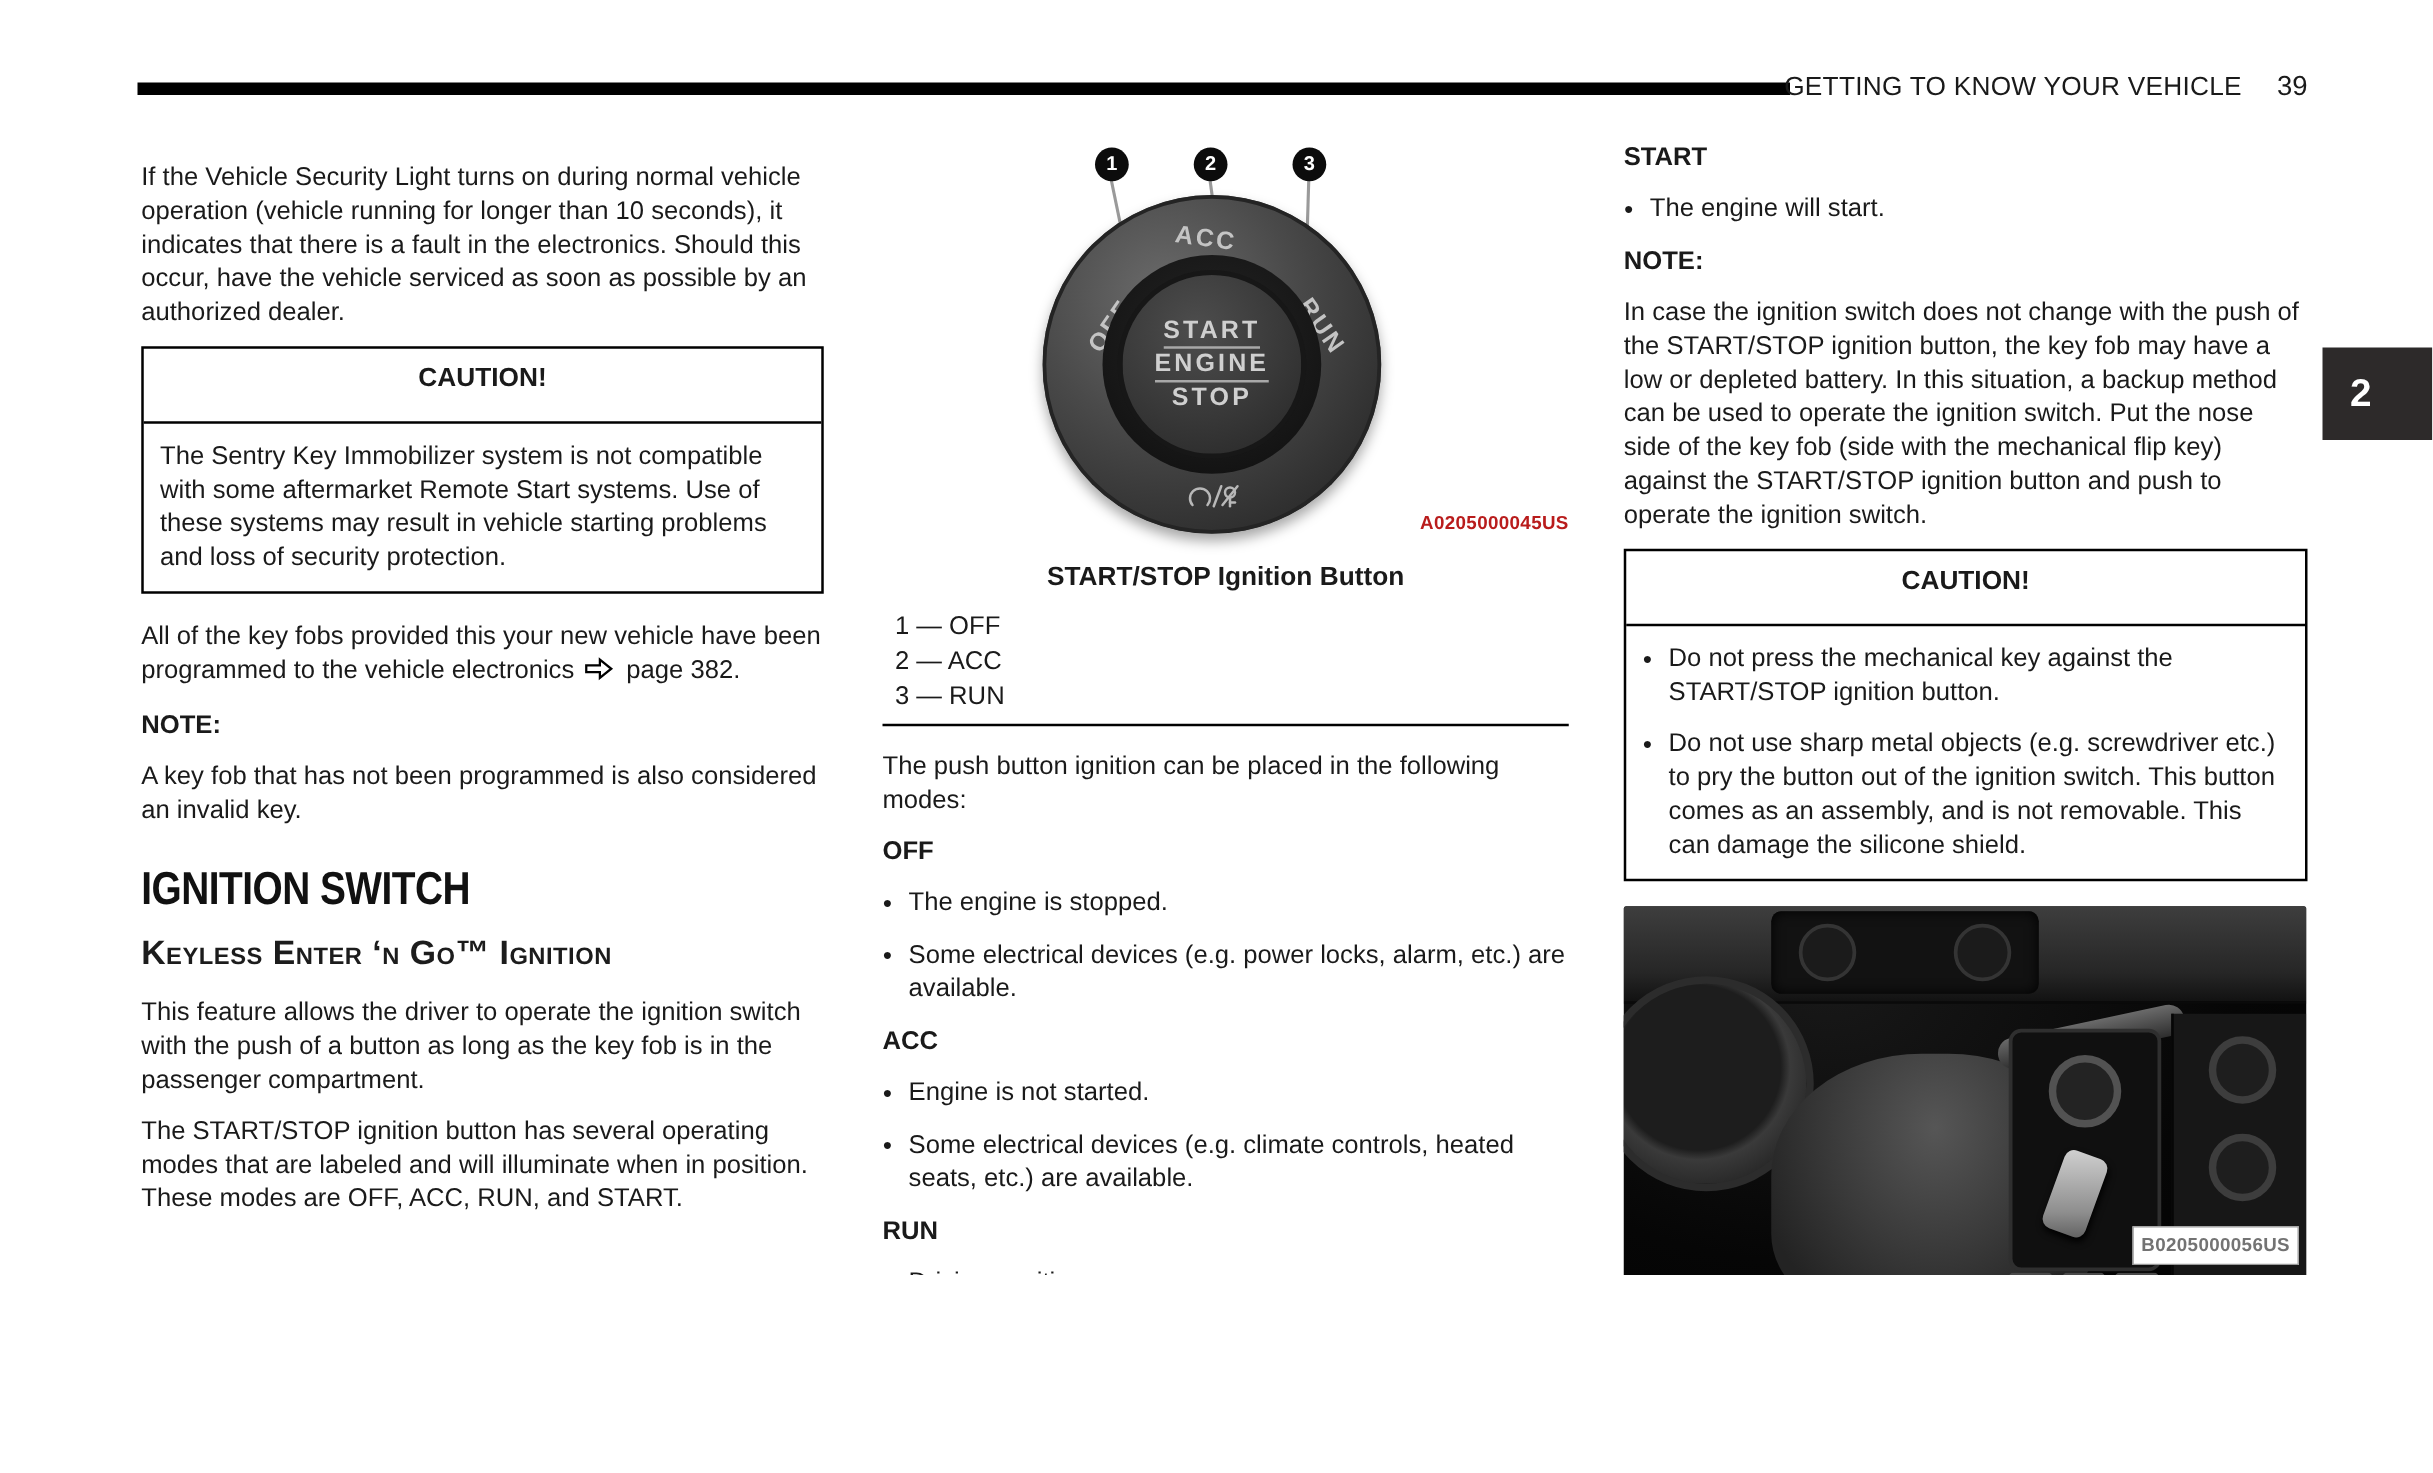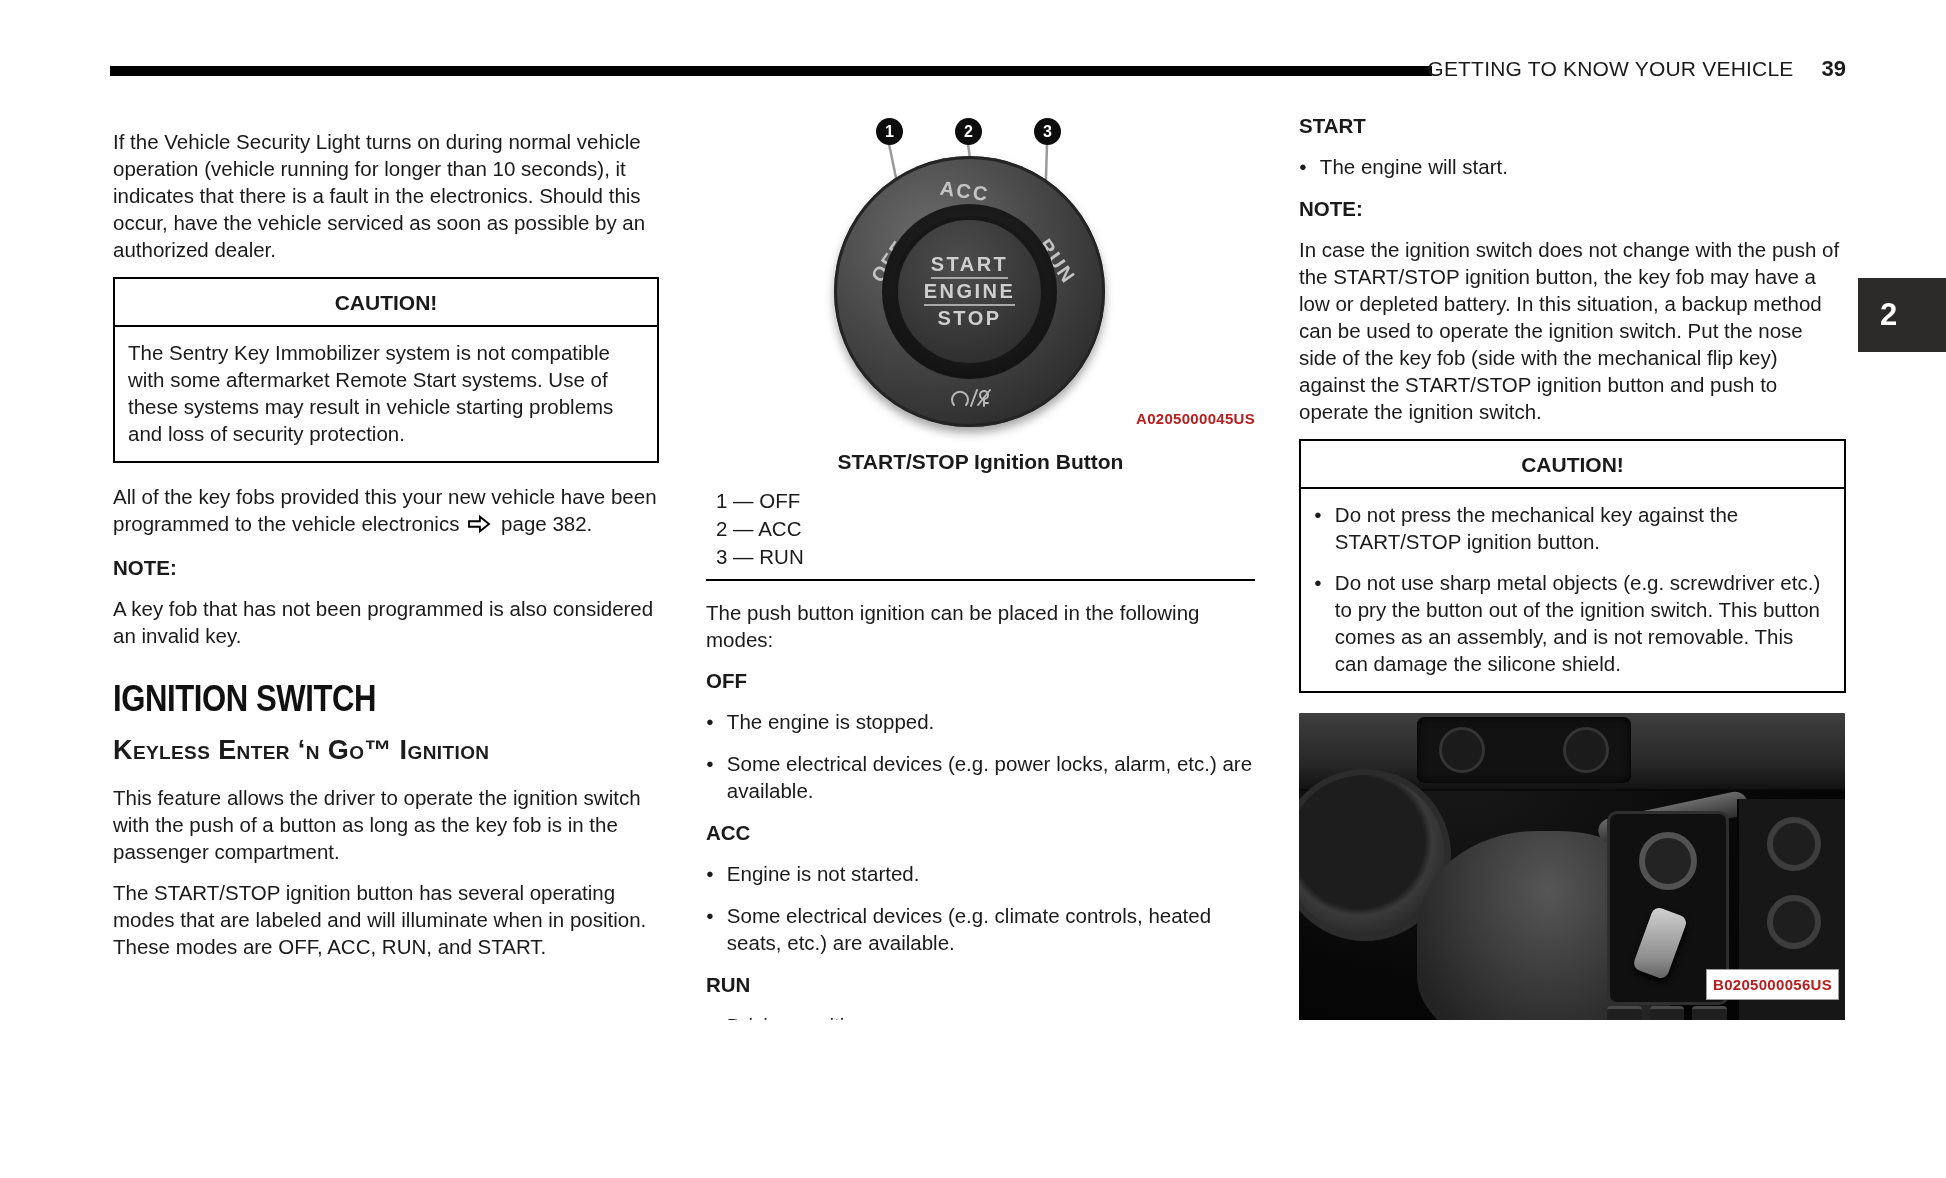--- a/index.html
+++ b/index.html
@@ -4,37 +4,37 @@
 <style>
   * { margin:0; padding:0; box-sizing:border-box; }
   html,body { background:#ffffff; }
   body { font-family:"Liberation Sans", sans-serif; color:#1a1a1a; }
   .page { position:relative; width:1946px; height:1020px; background:#fff; overflow:hidden; }
 
   
   .header-rule { position:absolute; left:110px; top:66px; width:1322px; height:10px; background:#000; }
   .header-text { position:absolute; top:56px; right:100px; display:flex; align-items:baseline; gap:28px; font-size:21px; }
   .header-title { letter-spacing:0.2px; }
-  .page-number { font-weight:bold; font-size:22px; }
+  .page-number { font-weight:normal; font-size:22px; }
   .chapter-tab { position:absolute; right:0; top:278px; width:88px; height:74px; background:#2d2a2a; color:#fff;
                  display:flex; align-items:center; padding-left:22px; font-size:31px; font-weight:bold; }
 
   
   .col { position:absolute; font-size:20.5px; line-height:27px; }
   .col-left  { left:113px;  top:128px; width:546px; }
   .col-mid   { left:706px;  top:110px; width:549px; }
   .col-right { left:1299px; top:112px; width:547px; }
   .col p { margin:0 0 14px; }
   .bold-label { font-weight:bold; margin:2px 0 8px; }
   .bullet { display:flex; gap:13px; margin:0 0 15px; }
   .bullet::before { content:"●"; font-size:13px; line-height:27px; flex:0 0 auto; }
 
   
   .caution-box { border:2px solid #000; margin:8px 0 20px; }
-  .caution-title { text-align:center; font-weight:bold; font-size:21px; padding:10px 0 9px; border-bottom:2px solid #000; }
+  .caution-title { text-align:center; font-weight:bold; font-size:21px; padding:10px 0 21px; border-bottom:2px solid #000; }
   .caution-body { padding:12px 13px 14px; }
   .caution-body p { margin:0; }
   .caution-body .bullet { margin:0 0 14px; }
   .caution-body .bullet:last-child { margin-bottom:0; }
 
   
   h1.section-title { display:inline-block; font-size:37px; line-height:40px; font-weight:bold;
        letter-spacing:-0.5px; transform:scaleX(0.84); transform-origin:0 50%; margin:16px 0 14px; color:#111; }
   h2.subsection-title { font-variant:small-caps; font-size:27px; font-weight:700; letter-spacing:0.4px; margin:4px 0 20px; color:#1c1c1c; }
   .ref-arrow { display:inline-block; vertical-align:-3px; margin-right:8px; }
@@ -86,21 +86,21 @@
   .ign-btn { position:absolute; left:50%; top:18px; transform:translateX(-50%); width:58px; height:58px; border-radius:50%;
            background:#232323; border:6px solid #525252; }
   .fob { position:absolute; left:32px; top:96px; width:36px; height:66px; border-radius:8px;
            background:linear-gradient(160deg, #d2d2d2 0%, #8e8e8e 70%, #5f5f5f 100%); transform:rotate(20deg);
            box-shadow:2px 3px 6px #000; }
   .hvac { position:absolute; right:0; top:86px; width:108px; height:226px; background:#171717; border-left:2px solid #060606; }
   .hvac-knob { position:absolute; right:24px; width:54px; height:54px; border-radius:50%; background:#1e1e1e; border:6px solid #3d3d3d; }
   .hvac-knob.k1 { top:18px; } .hvac-knob.k2 { top:96px; }
   .switch-bank { position:absolute; right:118px; bottom:6px; width:120px; height:26px; display:flex; gap:8px; }
   .rocker { flex:1; background:#1f1f1f; border-radius:4px; border-top:3px solid #4a4a4a; }
-  .photo-code { position:absolute; right:6px; bottom:38px; background:#fff; border:1px solid #9a9a9a; color:#b91c1c;
+  .photo-code { position:absolute; right:6px; bottom:38px; background:#fff; border:1px solid #9a9a9a; color:#737373;
            font-size:15px; font-weight:bold; padding:1px 6px; letter-spacing:0.3px; }
   .photo-caption { text-align:center; font-weight:bold; font-size:16px; margin-top:10px; }
 </style>
 </head>
 <body>
 
 <div class="page">
 
   <div class="header-rule"></div>
   <div class="header-text">

